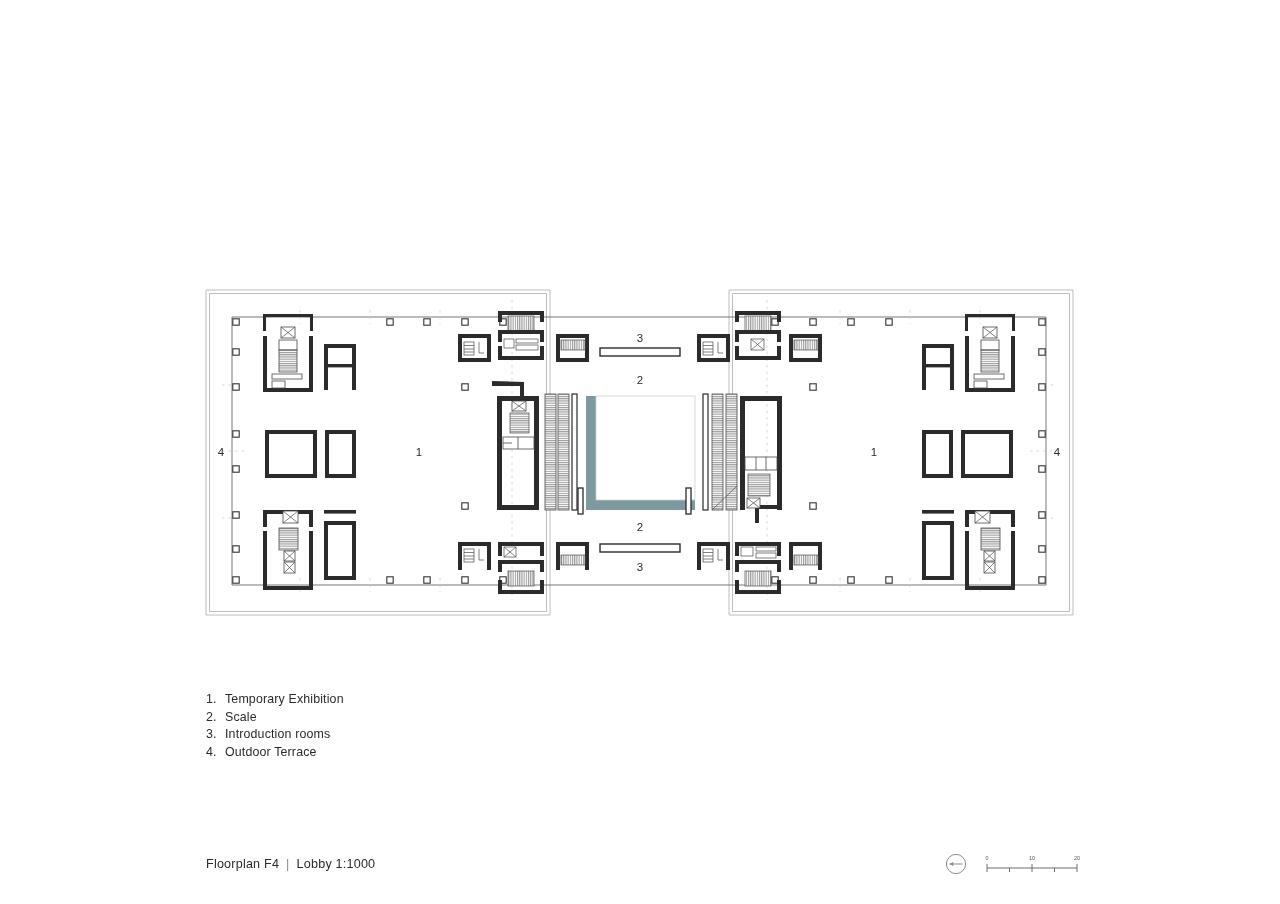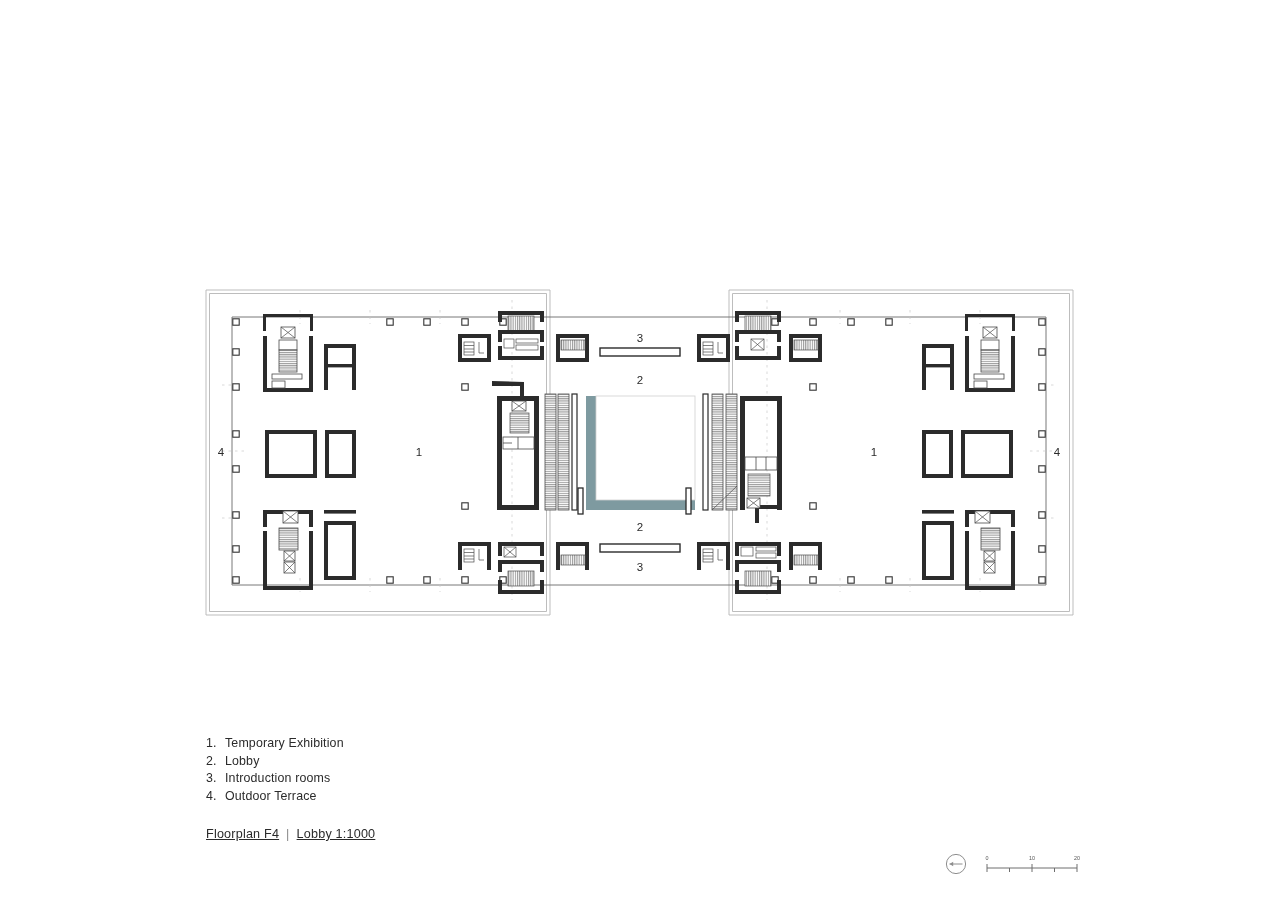--- a/index.html
+++ b/index.html
@@ -47,34 +47,33 @@
     height: 17.6px;
     font-size: 12.4px;
     letter-spacing: 0.15px;
     color: #2b2b2b;
   }
   .legend-num {
     width: 19px;
     flex: 0 0 19px;
     text-align: left;
   }
-  .legend-label { white-space: nowrap; margin-top: 44px; }
+  .legend-label { white-space: nowrap; }
 
   
   .caption {
     position: absolute;
     left: 206px;
-    top: 827px;
+    top: 857px;
     font-size: 12.6px;
     letter-spacing: 0.2px;
     color: #2b2b2b;
     display: flex;
     align-items: center;
     gap: 0px;
-    text-decoration: underline;
   }
   .caption .sep {
     display: inline-block;
     padding: 0 7px;
     color: #8a8a8a;
     font-weight: 300;
   }
 
   
   .scaleblock {
@@ -488,21 +487,21 @@
     </svg>
   </div>
 
   <div class="legend">
     <div class="legend-row">
       <span class="legend-num">1.</span>
       <span class="legend-label">Temporary Exhibition</span>
     </div>
     <div class="legend-row">
       <span class="legend-num">2.</span>
-      <span class="legend-label">Lobby</span>
+      <span class="legend-label">Scale</span>
     </div>
     <div class="legend-row">
       <span class="legend-num">3.</span>
       <span class="legend-label">Introduction rooms</span>
     </div>
     <div class="legend-row">
       <span class="legend-num">4.</span>
       <span class="legend-label">Outdoor Terrace</span>
     </div>
   </div>

